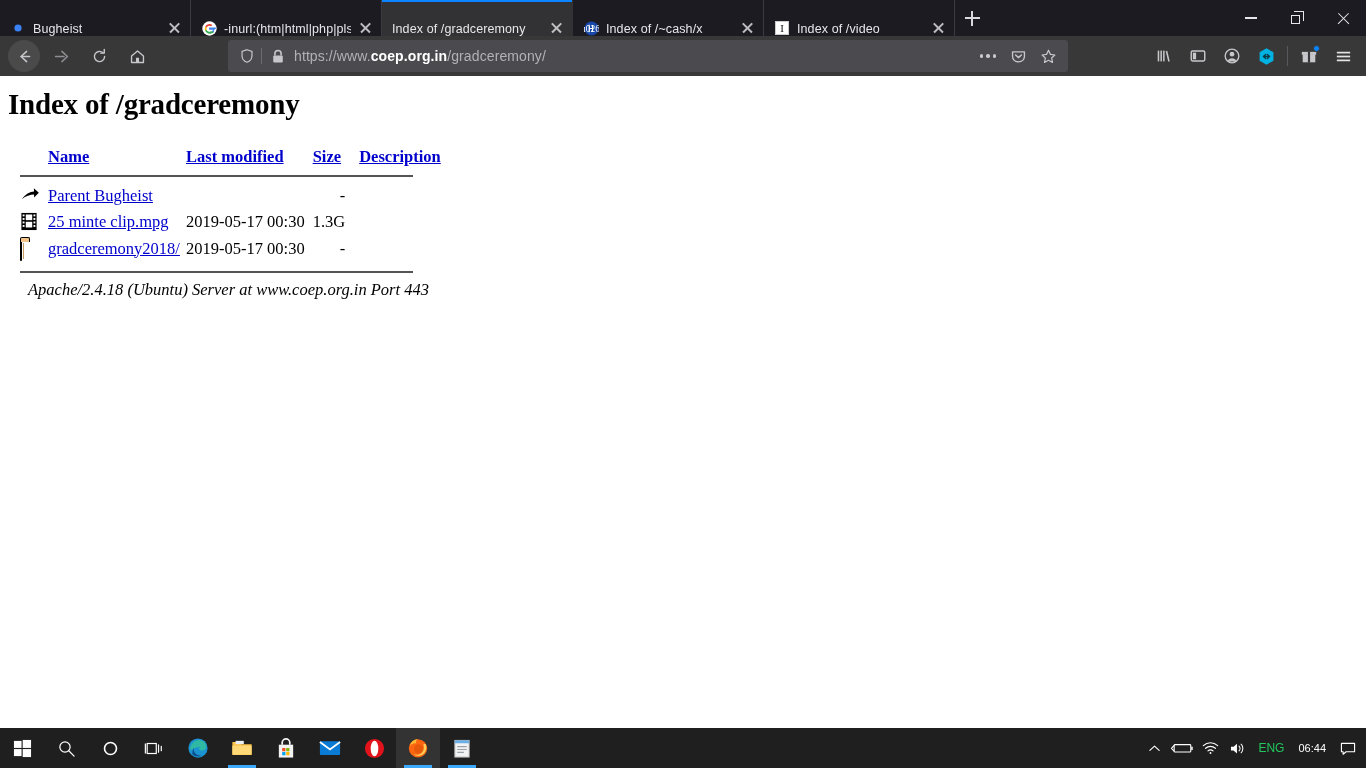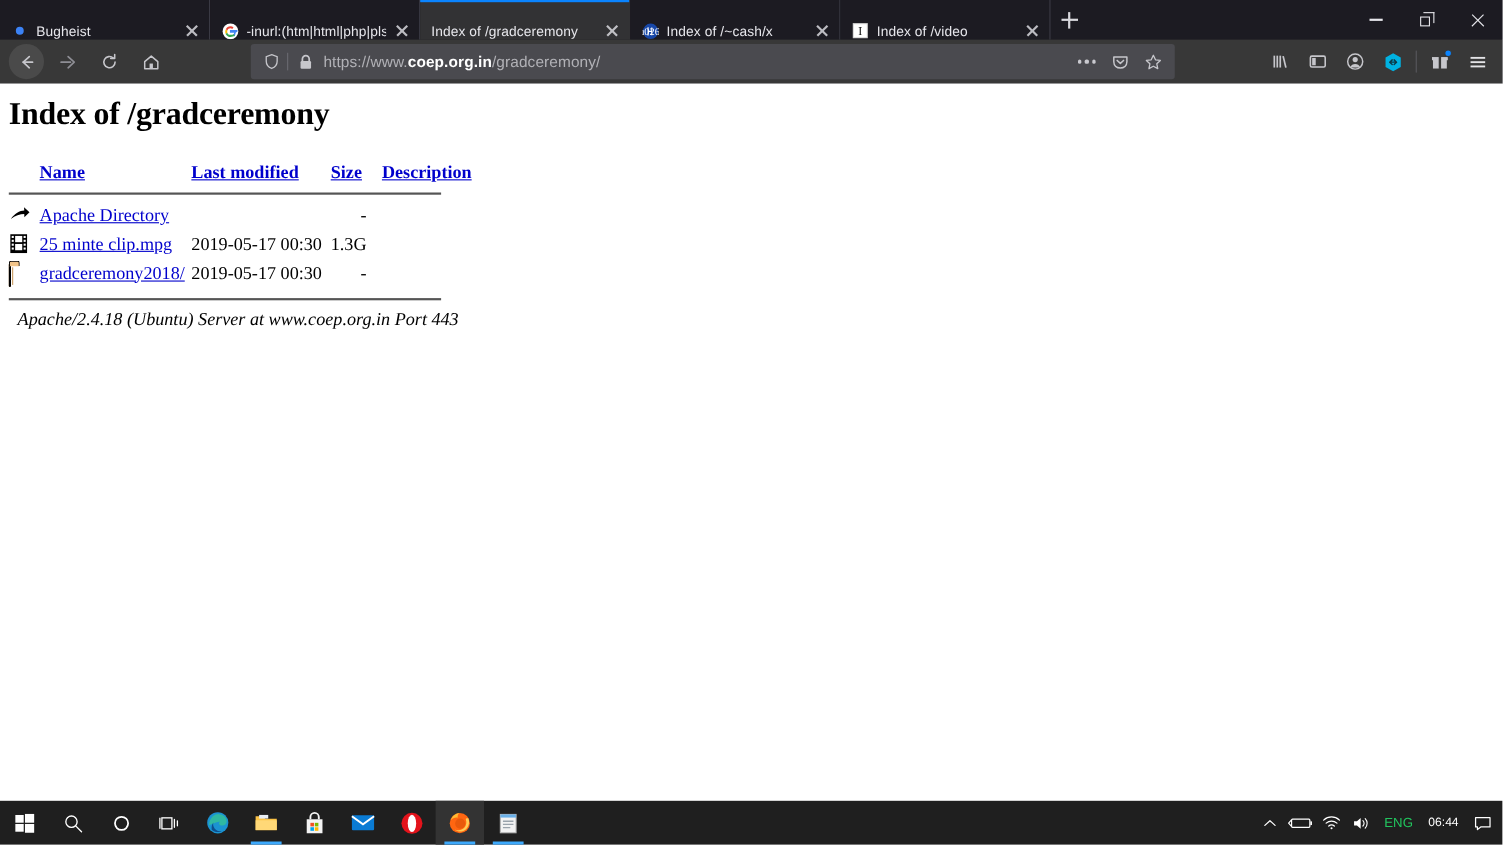--- a/index.html
+++ b/index.html
@@ -83,21 +83,21 @@
   .toolbar-right { position:absolute; right:6px; top:40px; height:32px; display:flex; align-items:center; }
   .tbbtn { width:34px; height:32px; display:flex; align-items:center; justify-content:center; position:relative; }
   .tbsep { width:1px; height:20px; background:#57575c; margin:0 4px; }
   .badge-dot { position:absolute; right:6px; top:5px; width:7px; height:7px; border-radius:50%; background:#0a84ff; border:1px solid #383838; }
 
   
   .page { position:absolute; left:0; top:76px; width:1366px; height:616px; background:#ffffff;
           font-family:"Liberation Serif", serif; color:#000; }
   .page h1 { font-size:29px; font-weight:bold; margin:12px 0 0 8px; letter-spacing:-.2px; }
 
-  .listing { margin:26px 0 0 0; padding:0 0 0 8px; }
+  .listing { margin:26px 0 0 12px; padding:0 0 0 8px; }
   table.idx { border-collapse:collapse; font-size:16.5px; }
   table.idx th { text-align:left; padding:0 0 4px 0; font-weight:normal; }
   table.idx th a { color:#0000cc; text-decoration:underline; font-weight:bold; }
   table.idx td { padding:2px 0; vertical-align:middle; white-space:nowrap; }
   table.idx td a { color:#0000cc; text-decoration:underline; }
   .c-icon  { width:28px; }
   .c-name  { padding-right:6px !important; }
   .c-date  { padding-right:8px !important; }
   .c-size  { text-align:right; padding-right:14px !important; }
   .hr-row td { padding:0 !important; }
@@ -327,21 +327,21 @@
         </tr>
 
         <tr>
           <td class="c-icon">
             <span class="ic">
               <svg width="20" height="18" viewBox="0 0 22 20">
                 <path d="M2 13.5c3.5-5.5 9-8.5 13.5-8.6l-.2-3.4 5.5 5-5.2 5.2-.1-3.3C11.5 8.6 6 9.9 2 13.5z" fill="#000000"></path>
               </svg>
             </span>
           </td>
-          <td class="c-name"><a href="#">Apache Directory</a></td>
+          <td class="c-name"><a href="#">Parent Bugheist</a></td>
           <td class="c-date"></td>
           <td class="c-size">-</td>
           <td></td>
         </tr>
 
         <tr>
           <td class="c-icon">
             <span class="ic">
               <svg width="18" height="19" viewBox="0 0 18 20">
                 <rect x="1" y="1" width="16" height="18" fill="#000000"></rect>

